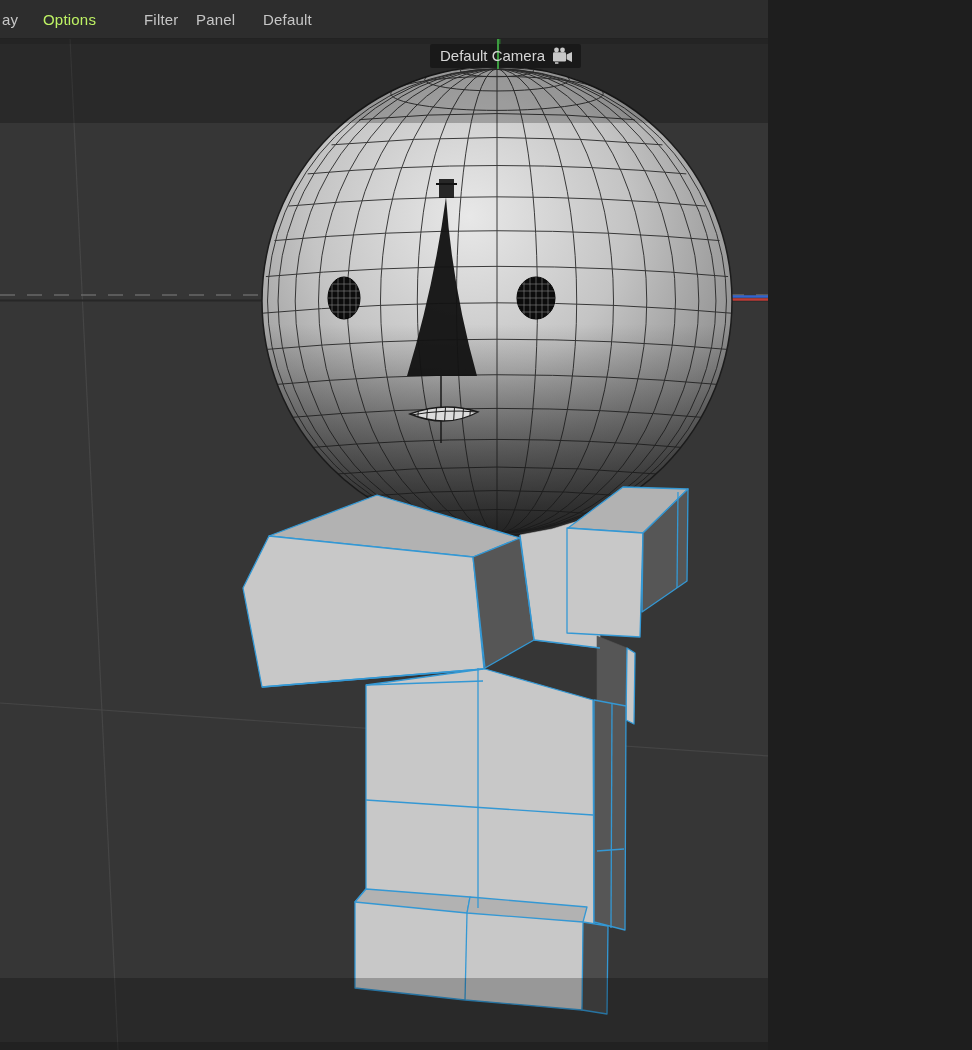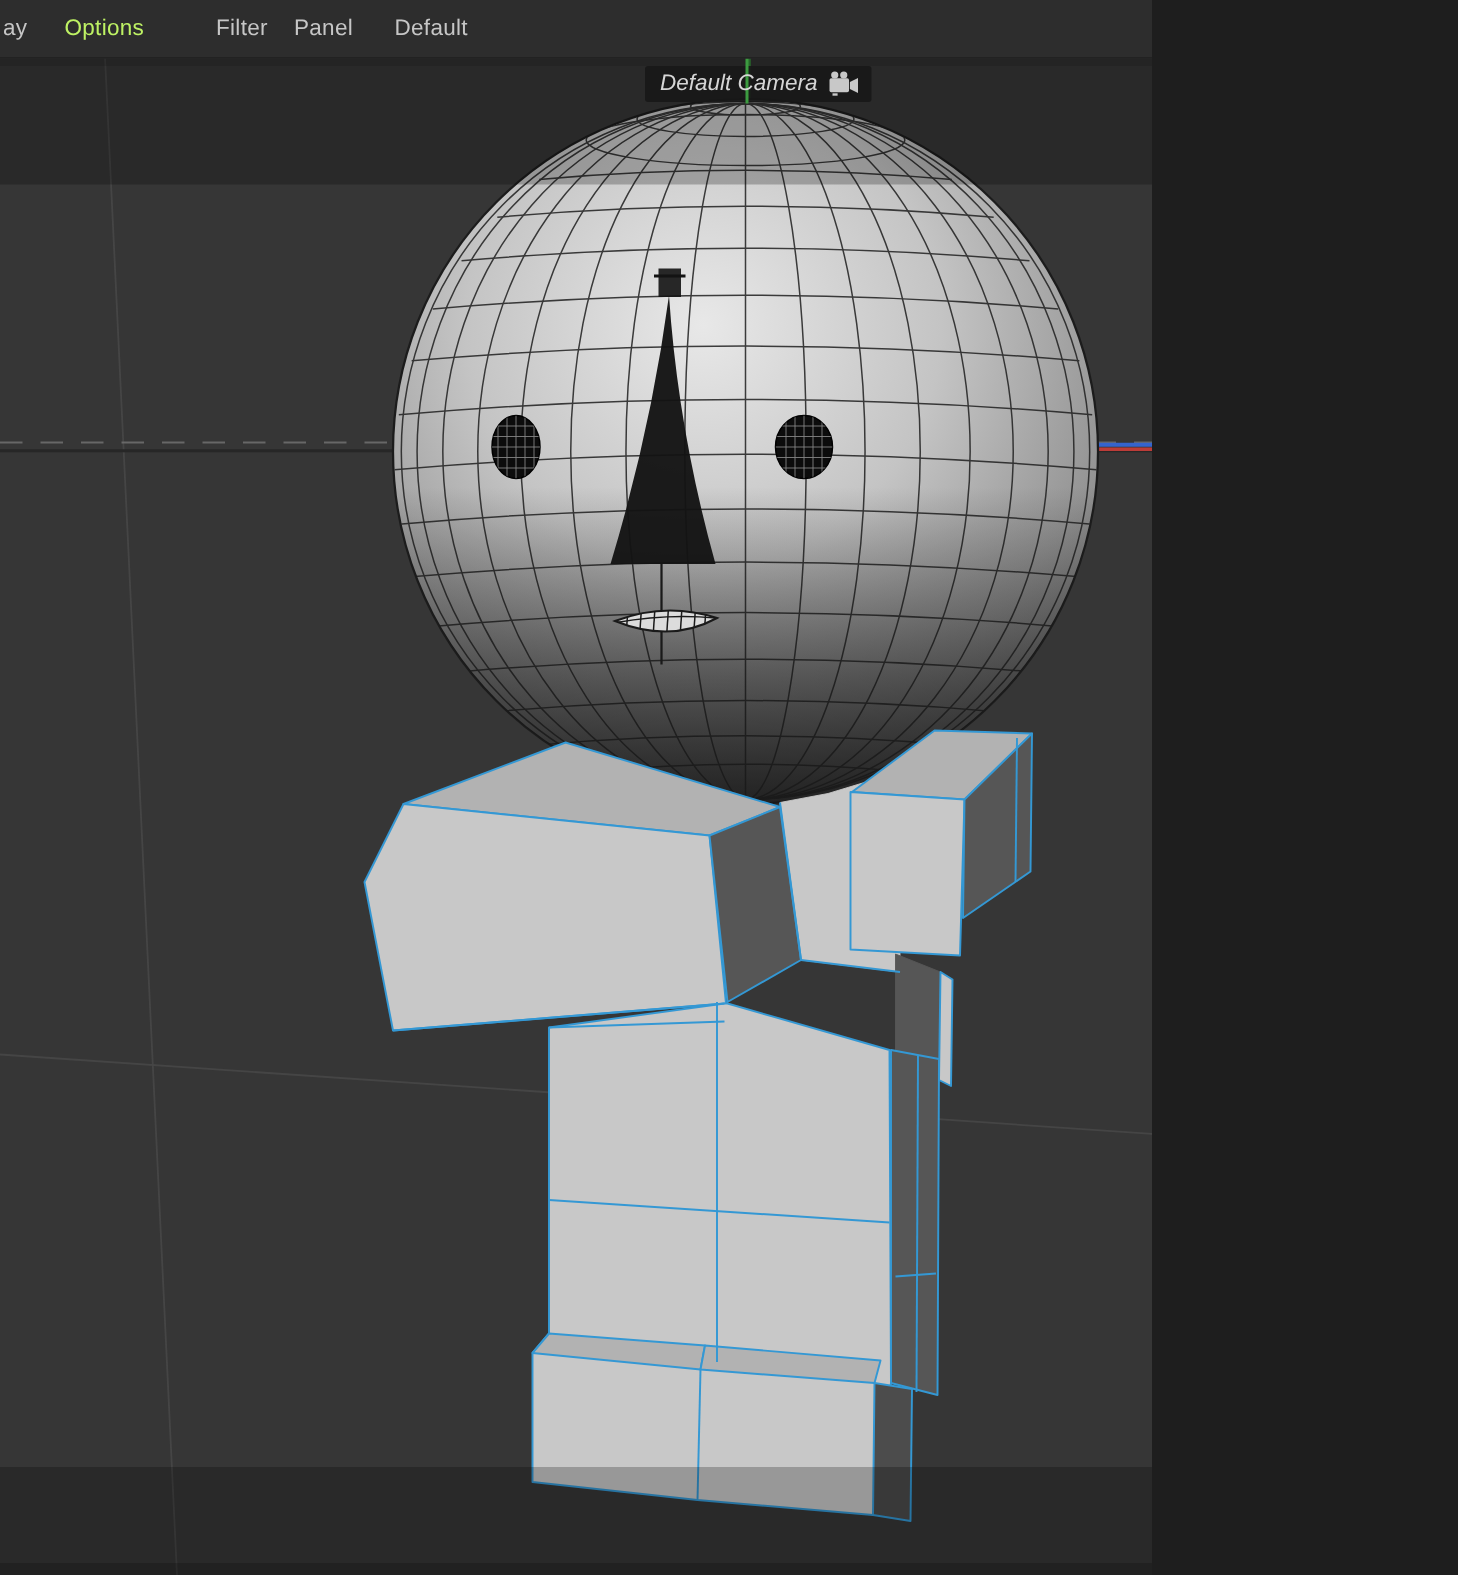--- a/index.html
+++ b/index.html
@@ -9,21 +9,21 @@
   #menubar{position:absolute;left:0;top:0;width:972px;height:38px;
            background:#2d2d2d;border-bottom:1px solid #222;z-index:30;}
   #menubar .mitem{position:absolute;top:50%;transform:translateY(-50%);
            font-size:15px;color:#c6c6c6;letter-spacing:.2px;cursor:default;white-space:nowrap;}
   
   #vp{position:absolute;left:0;top:0;z-index:1;}
   
   #camlabel{position:absolute;z-index:20;display:flex;align-items:center;gap:7px;
             background:rgba(24,24,24,0.92);border-radius:2px;padding:2px 8px 3px 10px;
             height:19px;}
-  #camlabel .txt{position:relative;z-index:2;font-size:15px;color:#d6d6d6;white-space:nowrap;font-style:italic;}
+  #camlabel .txt{position:relative;z-index:2;font-size:15px;color:#d6d6d6;white-space:nowrap;}
   #camlabel .greenbar{position:absolute;top:-7px;bottom:-1px;width:2px;z-index:1;}
   #camlabel svg{position:relative;z-index:2;display:block;}
 </style>
 </head>
 <body>
 
 <div id="app">
   <svg id="vp" width="972" height="1050">
       <rect x="0" y="38" width="972" height="1012" fill="#363636"></rect>
       <g>

